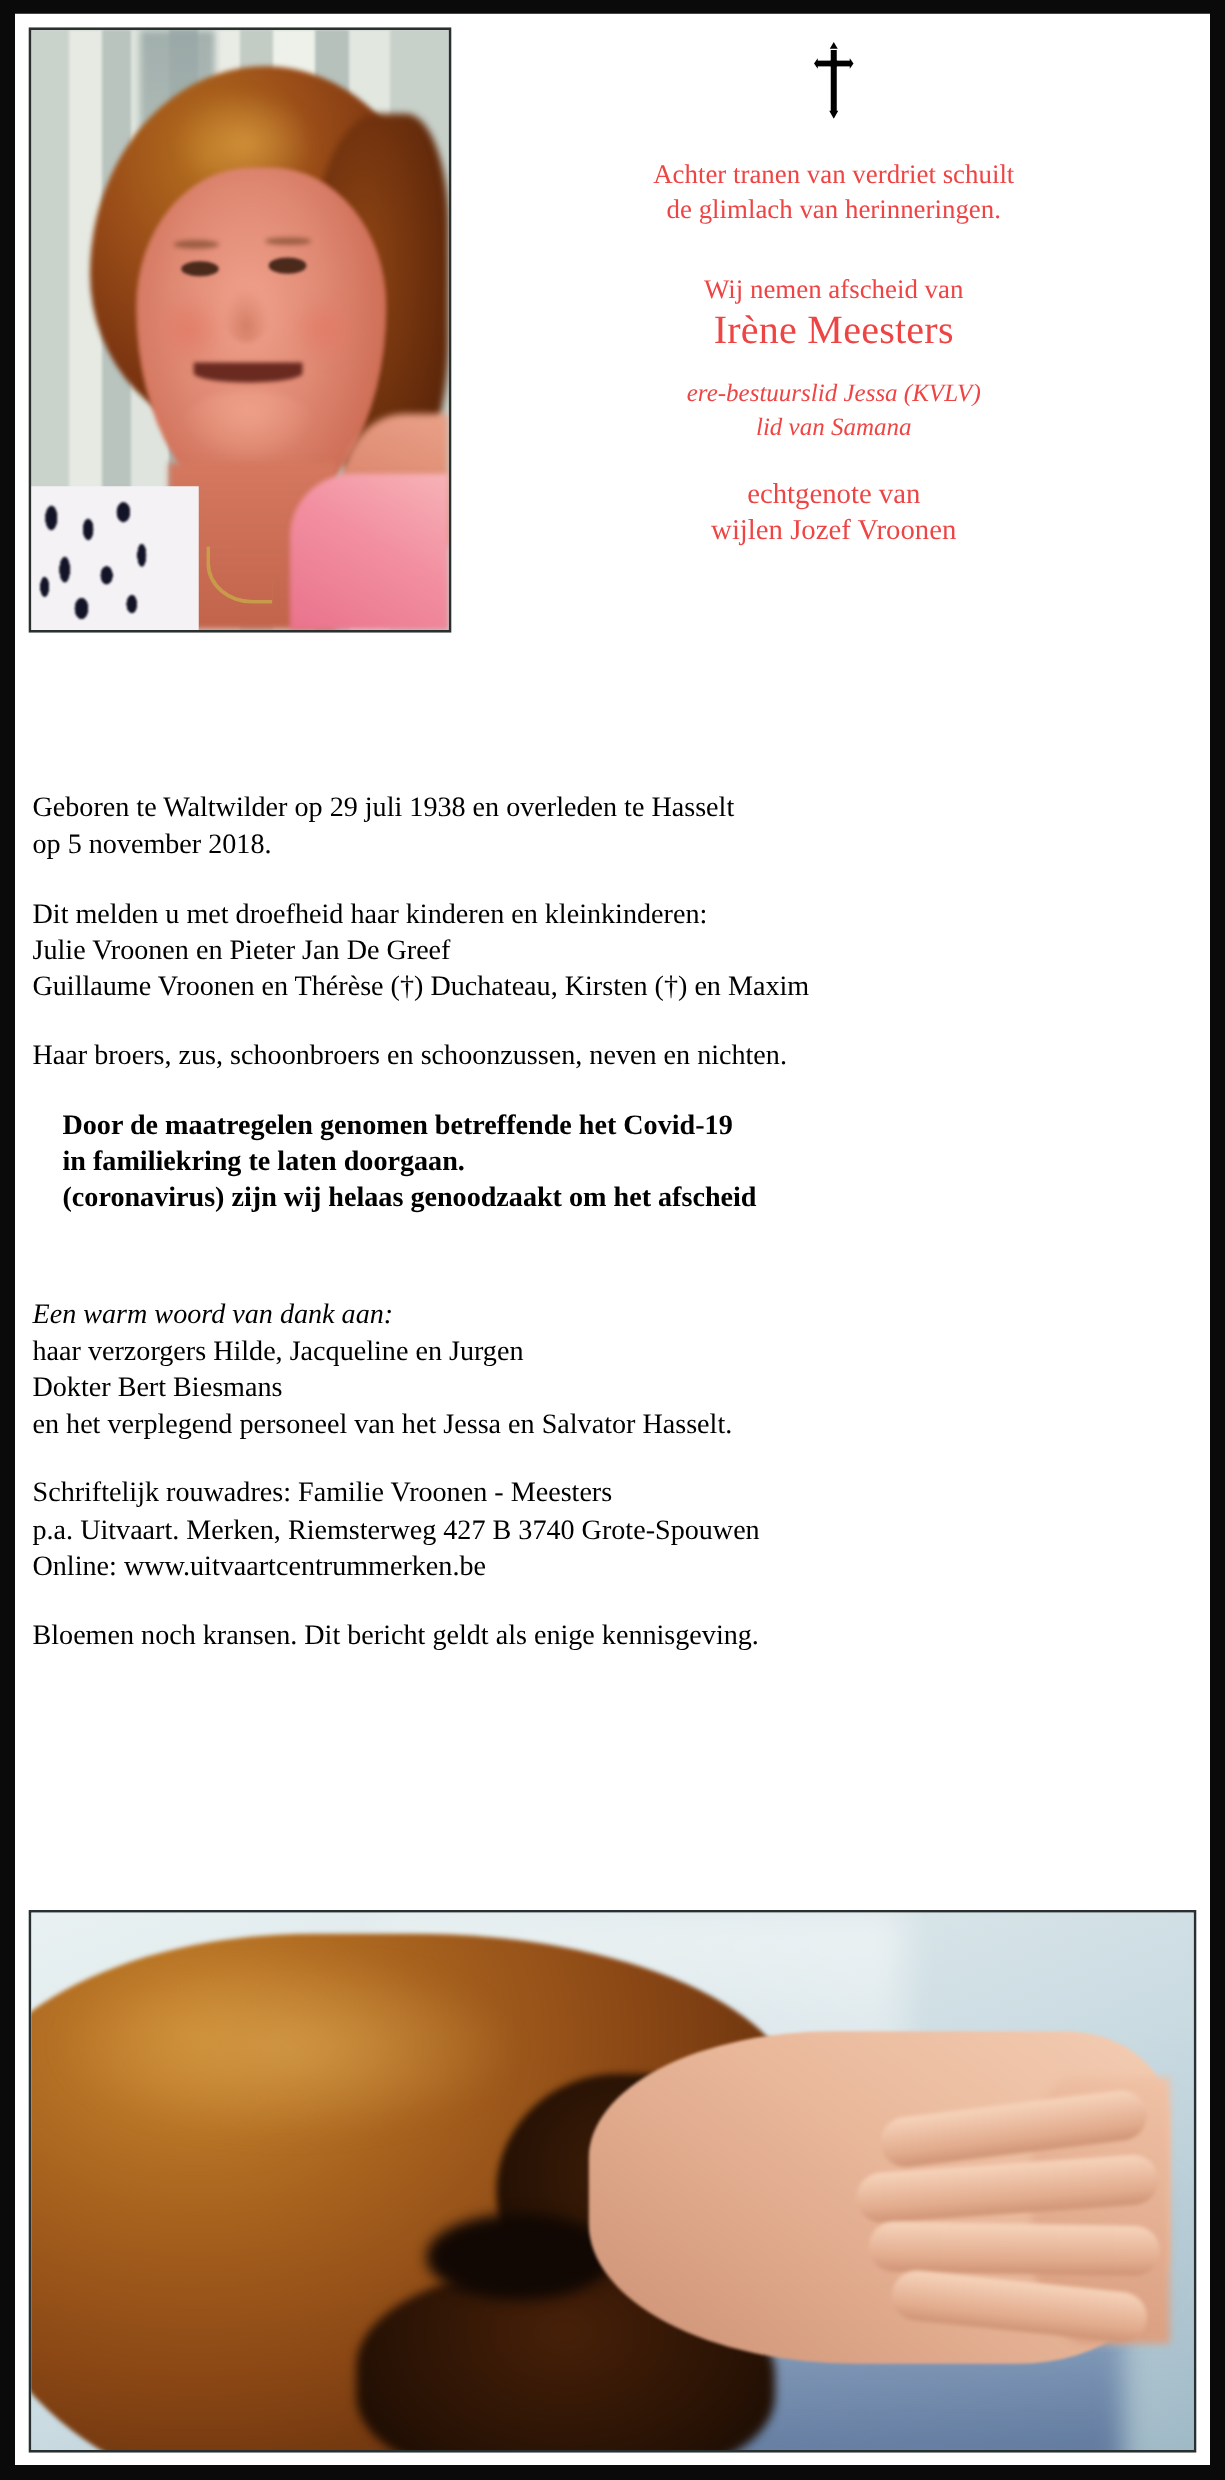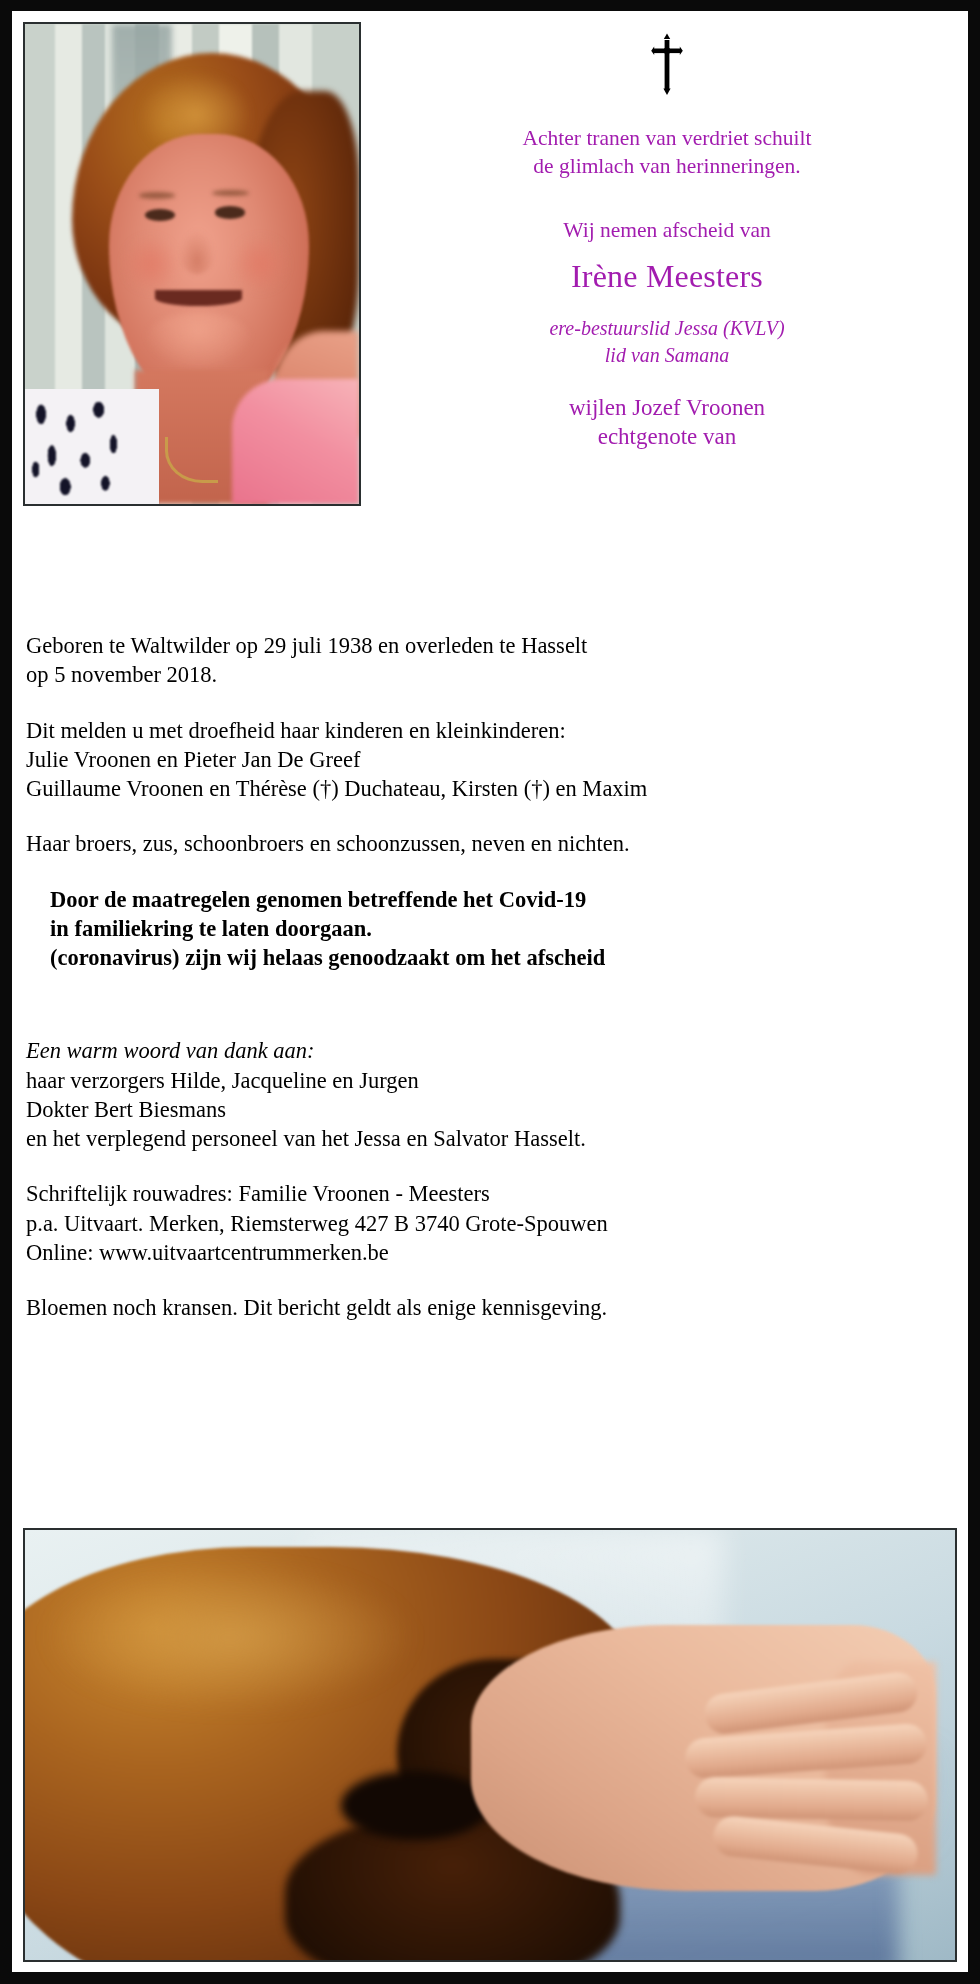--- a/index.html
+++ b/index.html
@@ -250,39 +250,38 @@
     filter: blur(3px);
   }
 
   
   .header-col {
     position: absolute;
     left: 362px;
     top: 0;
     right: 8px;
     text-align: center;
-    color: #a21caf;
+    color: #ef4444;
   }
   .cross-icon {
     margin-top: 22px;
     margin-bottom: 26px;
     line-height: 1;
     display: block;
   }
   .cross-icon svg { display: inline-block; }
 
   .verse {
     font-size: 21.5px;
     line-height: 1.32;
     margin-bottom: 36px;
   }
   .farewell {
     font-size: 21.5px;
     line-height: 1.3;
-    margin-bottom: 14px;
   }
   .deceased-name {
     font-size: 32px;
     line-height: 1.12;
     letter-spacing: .2px;
     margin-bottom: 20px;
     white-space: nowrap;
   }
   .membership {
     font-style: italic;
@@ -490,22 +489,22 @@
         <div class="farewell">Wij nemen afscheid van</div>
 
         <div class="deceased-name">Irène Meesters</div>
 
         <div class="membership">
           <span class="line">ere-bestuurslid Jessa (KVLV)</span>
           <span class="line">lid van Samana</span>
         </div>
 
         <div class="spouse">
+          <span class="line">echtgenote van</span>
           <span class="line">wijlen Jozef Vroonen</span>
-          <span class="line">echtgenote van</span>
         </div>
 
       </div>
     </div>
 
     <div class="body-col">
 
       <p class="para">
         <span class="line">Geboren te Waltwilder op 29 juli 1938 en overleden te Hasselt</span>
         <span class="line">op 5 november 2018.</span>

